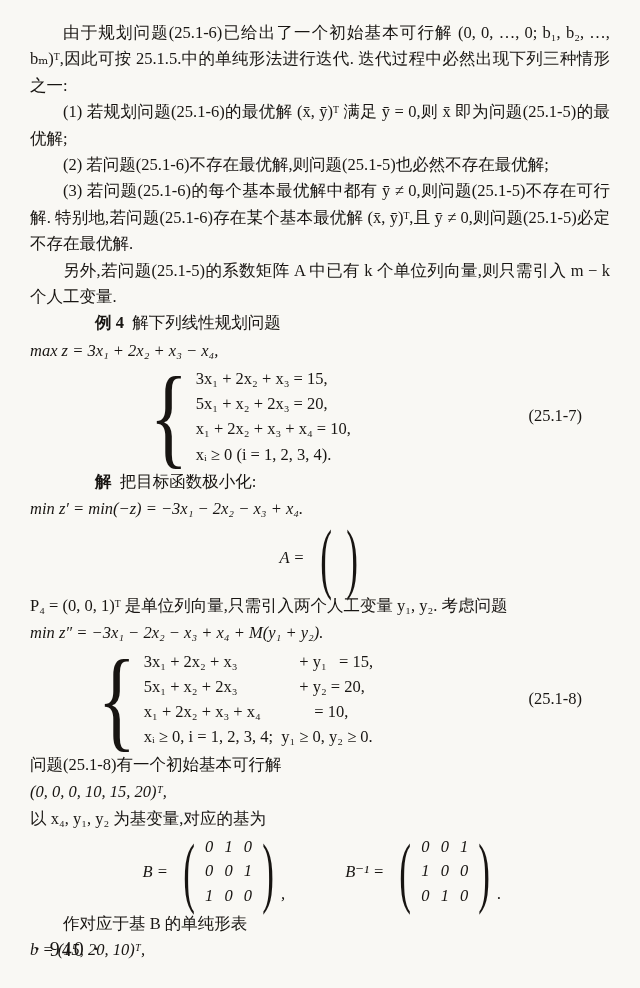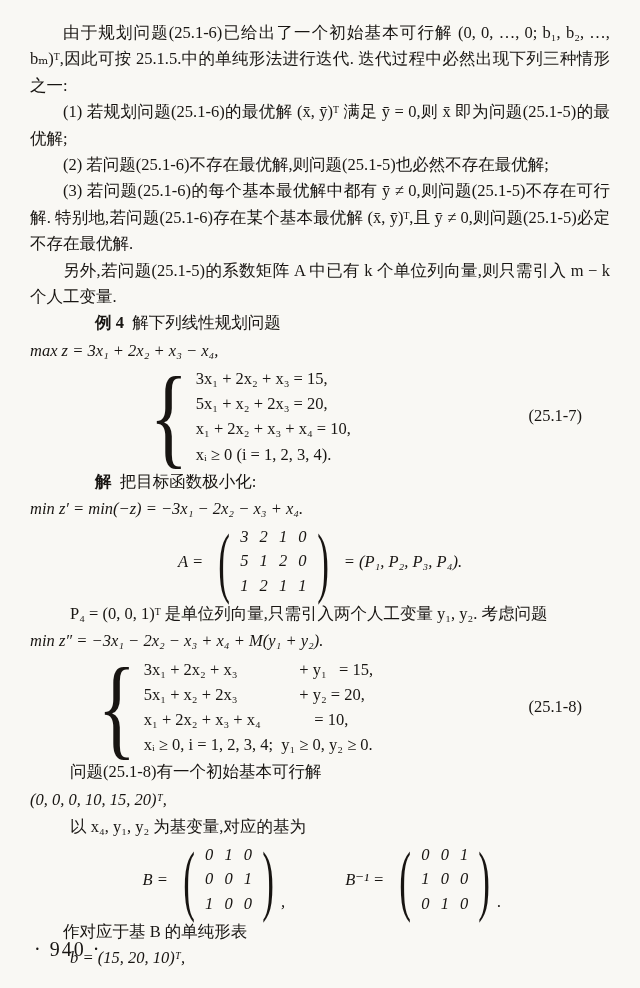--- a/index.html
+++ b/index.html
@@ -69,21 +69,21 @@
   }
   .mrows > div {
     text-align: center;
     line-height: 1.5;
     word-spacing: 7px;
     padding: 0 3px;
   }
   .mside { margin: 0 4px; white-space: pre; }
   .trail { align-self: flex-end; line-height: 1; padding-bottom: 6px; }
   .gap-lg { width: 56px; }
-  .flush { text-indent: 0; margin-left: 40px; }
+  .flush { text-indent: 0; }
   .footer-pageno {
     position: absolute;
     left: 34px;
     top: 938px;
     font-size: 20px;
     letter-spacing: 2px;
   }
   sub { font-size: 70%; }
 </style>
 </head>
@@ -120,28 +120,22 @@
   <p class="para indent">
     <span class="bold">解</span>&nbsp;&nbsp;<span>把目标函数极小化:</span>
   </p>
 
   <div class="eq">min z′ = min(−z) = −3x₁ − 2x₂ − x₃ + x₄.</div>
 
   <div class="matrix-line">
     <span class="mside">A = </span>
     <div class="matrix">
       <span class="paren">(</span>
-      <div class="mrows">
-        <div>3 2 1 0</div>
-        <div>5 1 2 0</div>
-        <div>1 2 1 1</div>
-      </div>
       <span class="paren">)</span>
     </div>
-    <span class="mside"> = (P₁, P₂, P₃, P₄).</span>
   </div>
 
   <p class="para flush">P₄ = (0, 0, 1)ᵀ 是单位列向量,只需引入两个人工变量 y₁, y₂.  考虑问题</p>
 
   <div class="eq">min z″ = −3x₁ − 2x₂ − x₃ + x₄ + M(y₁ + y₂).</div>
 
   <div class="system-row">
     <div class="system sys2">
       <span class="brace">{</span>
       <div class="syslines">

